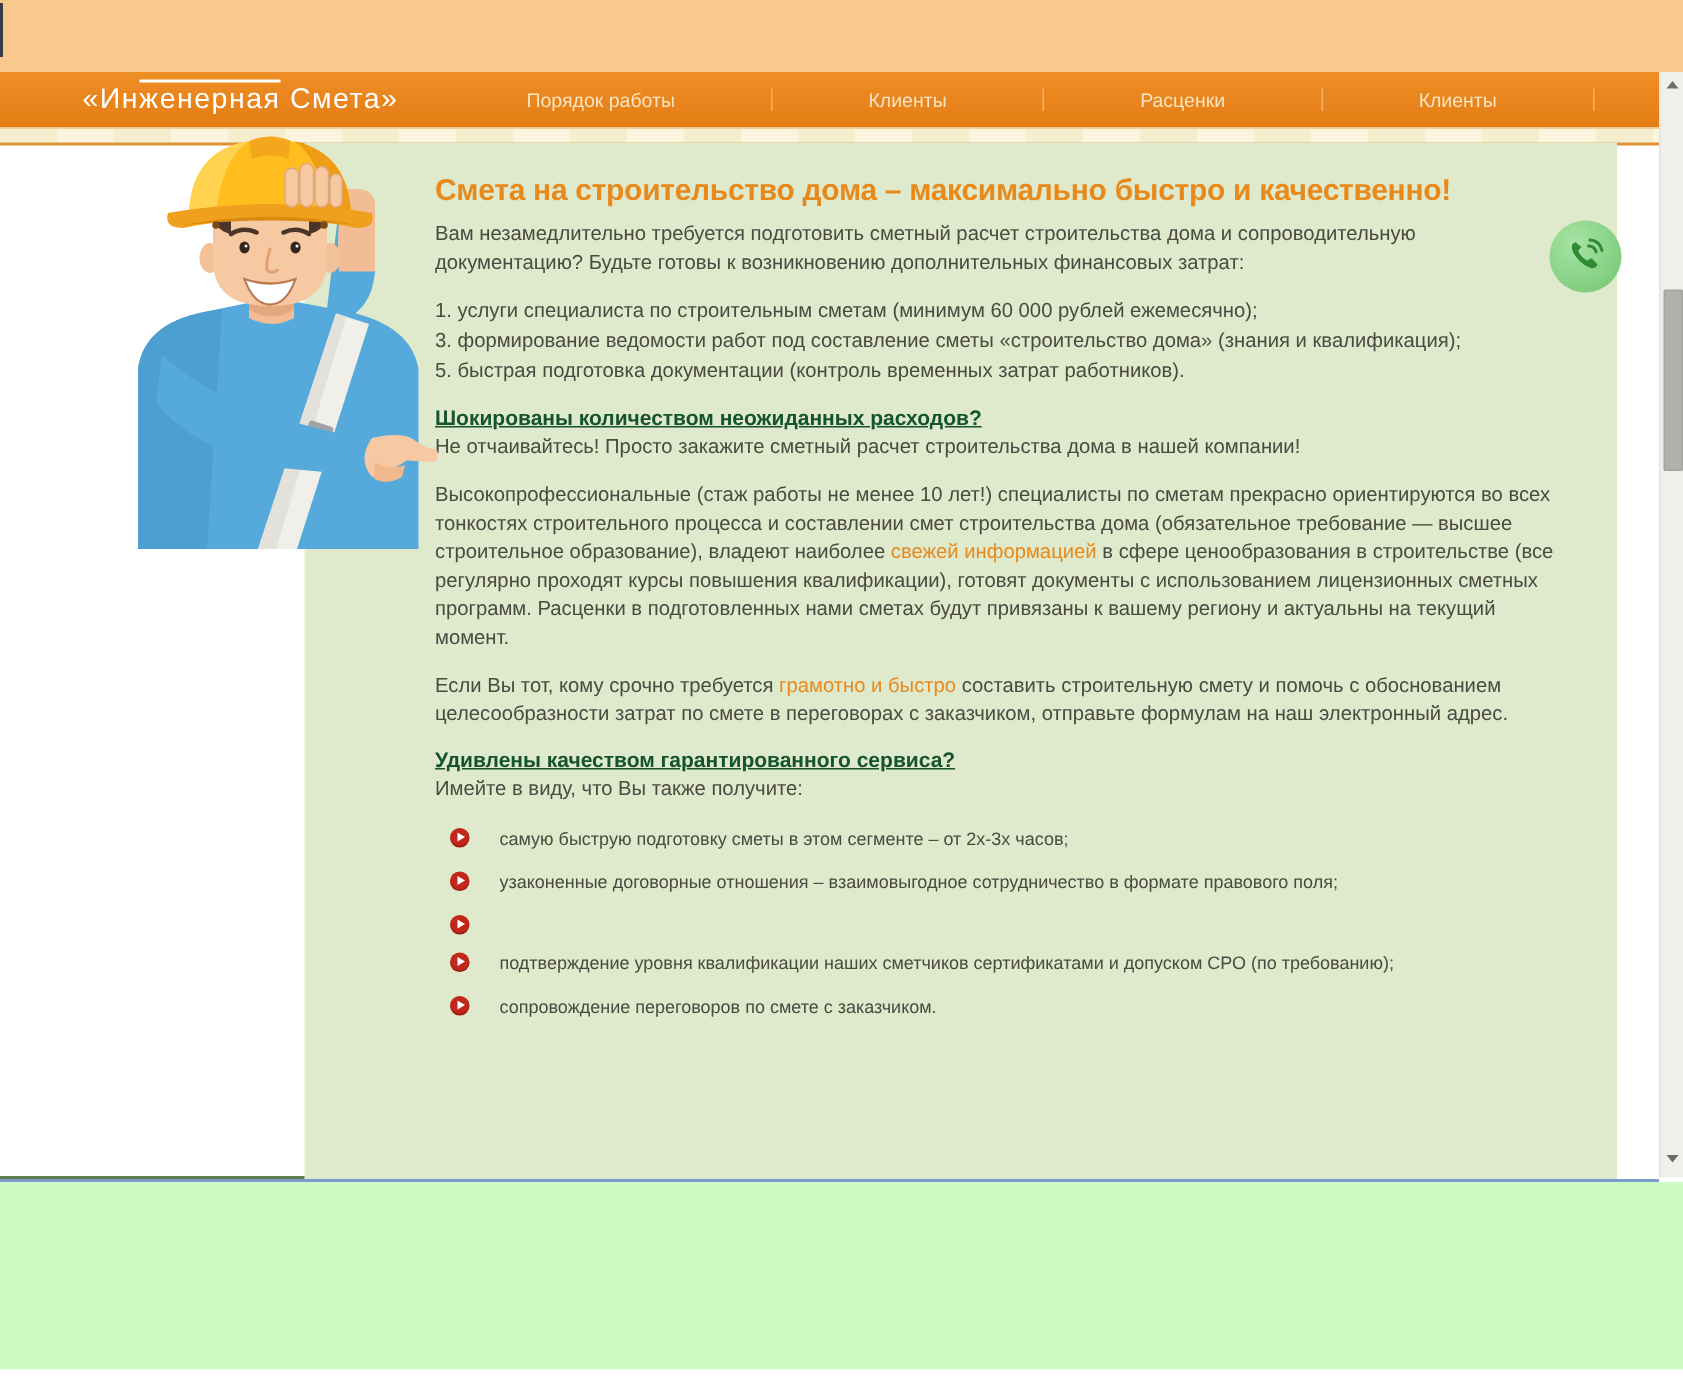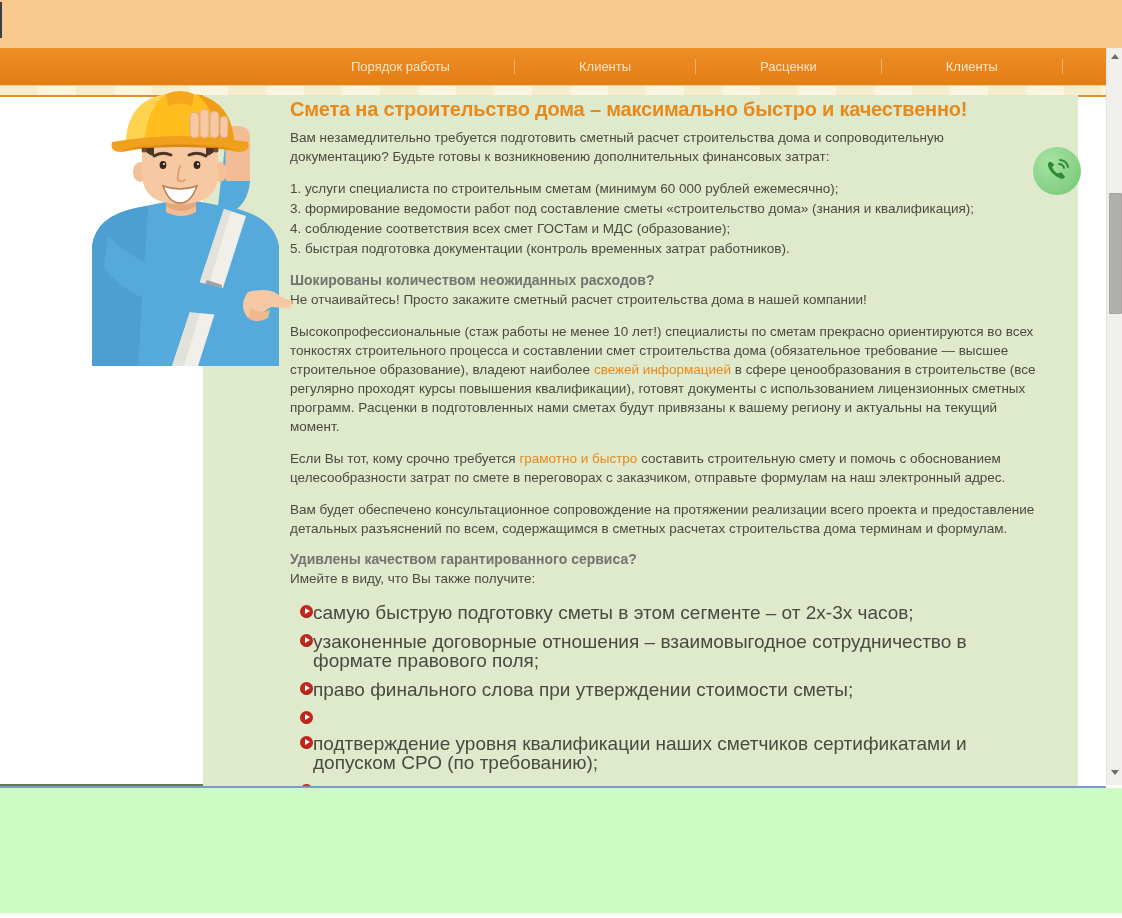--- a/index.html
+++ b/index.html
@@ -21,30 +21,30 @@
   .nav-item{color:#FAE4C2;font-size:13px;padding:0 21px;white-space:nowrap;cursor:pointer;}
   .nav-sep{width:1px;height:15px;background:#F3B266;}
 
   
   .strip{position:absolute;left:0;top:85px;width:1106px;height:9px;
     background:repeating-linear-gradient(90deg,#F6EDCF 0 38px,#FBF4DF 38px 76px);
     border-top:1px solid #F3CF93;border-bottom:2px solid #DE9130;}
 
   
   .panel{position:absolute;left:203px;top:95px;width:875px;height:693px;background:#DFE9CC;}
-  .content{position:absolute;left:87px;top:1px;width:747px;color:#4A4A40;}
+  .content{position:absolute;left:87px;top:19px;width:747px;color:#4A4A40;}
   .page-title{font-size:20px;font-weight:bold;color:#E8891C;margin:2px 0 7px;letter-spacing:-0.2px;}
   .body-p{font-size:13.5px;line-height:19px;margin:0 0 13px;}
   .numlist{margin:0 0 13px;}
   .numlist div{font-size:13.5px;line-height:20px;}
-  .sub-heading{font-size:14px;font-weight:bold;color:#737373;margin:0 0 2px;}
+  .sub-heading{font-size:14px;font-weight:bold;color:#14532d;margin:0 0 2px;text-decoration:underline;}
   .inline-link{color:#E8891C;text-decoration:none;cursor:pointer;}
   .benefits{list-style:none;margin:15px 0 0;padding:0;}
-  .benefits li{display:flex;align-items:flex-start;gap:0;margin:0 0 10px 10px;
-    font-size:19px;line-height:19px;}
+  .benefits li{display:flex;align-items:flex-start;gap:20px;margin:0 0 10px 10px;
+    font-size:12px;line-height:19px;}
   .bullet-ic{flex:0 0 13px;width:13px;height:13px;border-radius:50%;background:#C3271B;
     position:relative;margin-top:2px;box-shadow:inset 0 -1px 1px rgba(0,0,0,.25);}
   .bullet-ic::before{content:"";position:absolute;left:5px;top:3px;
     border-left:5px solid #ffffff;border-top:3.5px solid transparent;border-bottom:3.5px solid transparent;}
 
   
   .worker{position:absolute;left:78px;top:86px;width:215px;height:280px;z-index:4;}
 
   
   .phone-btn{position:absolute;left:1033px;top:147px;width:48px;height:48px;border-radius:50%;
@@ -68,20 +68,21 @@
     border-top:5px solid #6E6C68;}
 </style>
 </head>
 <body>
 
 <div class="top-band">
   <div class="corner-artifact"></div>
 </div>
 
 <div class="navbar">
+  <div class="logo"><span>«Ин</span><span class="ovl">женерная</span><span> Смета»</span></div>
   <div class="nav-menu">
     <span class="nav-item">Порядок работы</span>
     <span class="nav-sep"></span>
     <span class="nav-item">Клиенты</span>
     <span class="nav-sep"></span>
     <span class="nav-item">Расценки</span>
     <span class="nav-sep"></span>
     <span class="nav-item">Клиенты</span>
     <span class="nav-sep"></span>
     <span class="nav-item">Отзывы</span>
@@ -97,48 +98,42 @@
 <div class="strip"></div>
 
 <div class="panel">
   <div class="content">
     <div class="page-title">Смета на строительство дома – максимально быстро и качественно!</div>
     <p class="body-p">Вам незамедлительно требуется подготовить сметный расчет строительства дома и сопроводительную документацию? Будьте готовы к возникновению дополнительных финансовых затрат:</p>
 
     <div class="numlist">
       <div>1. услуги специалиста по строительным сметам (минимум 60 000 рублей ежемесячно);</div>
       <div>3. формирование ведомости работ под составление сметы «строительство дома» (знания и квалификация);</div>
-      <div>4. соблюдение соответствия всех смет ГОСТам и МДС (образование);</div>
       <div>5. быстрая подготовка документации (контроль временных затрат работников).</div>
     </div>
 
     <div class="sub-heading">Шокированы количеством неожиданных расходов?</div>
     <p class="body-p">Не отчаивайтесь! Просто закажите сметный расчет строительства дома в нашей компании!</p>
 
     <p class="body-p"><span>Высокопрофессиональные (стаж работы не менее 10 лет!) специалисты по сметам прекрасно ориентируются во всех тонкостях строительного процесса и составлении смет строительства дома (обязательное требование — высшее строительное образование), владеют наиболее </span><a class="inline-link">свежей информацией</a><span> в сфере ценообразования в строительстве (все регулярно проходят курсы повышения квалификации), готовят документы с использованием лицензионных сметных программ. Расценки в подготовленных нами сметах будут привязаны к вашему региону и актуальны на текущий момент.</span></p>
 
     <p class="body-p"><span>Если Вы тот, кому срочно требуется </span><a class="inline-link">грамотно и быстро</a><span> составить строительную смету и помочь с обоснованием целесообразности затрат по смете в переговорах с заказчиком, отправьте формулам на наш электронный адрес.</span></p>
 
-    <p class="body-p">Вам будет обеспечено консультационное сопровождение на протяжении реализации всего проекта и предоставление детальных разъяснений по всем, содержащимся в сметных расчетах строительства дома терминам и формулам.</p>
 
     <div class="sub-heading">Удивлены качеством гарантированного сервиса?</div>
     <p class="body-p" style="margin-bottom:12px;">Имейте в виду, что Вы также получите:</p>
 
     <ul class="benefits">
       <li>
           <span class="bullet-ic"></span>
           <span>самую быструю подготовку сметы в этом сегменте – от 2х-3х часов;</span>
         </li>
       <li>
           <span class="bullet-ic"></span>
           <span>узаконенные договорные отношения – взаимовыгодное сотрудничество в формате правового поля;</span>
-        </li>
-      <li>
-          <span class="bullet-ic"></span>
-          <span>право финального слова при утверждении стоимости сметы;</span>
         </li>
       <li>
           <span class="bullet-ic"></span>
         </li>
       <li>
           <span class="bullet-ic"></span>
           <span>подтверждение уровня квалификации наших сметчиков сертификатами и допуском СРО (по требованию);</span>
         </li>
       <li>
           <span class="bullet-ic"></span>

